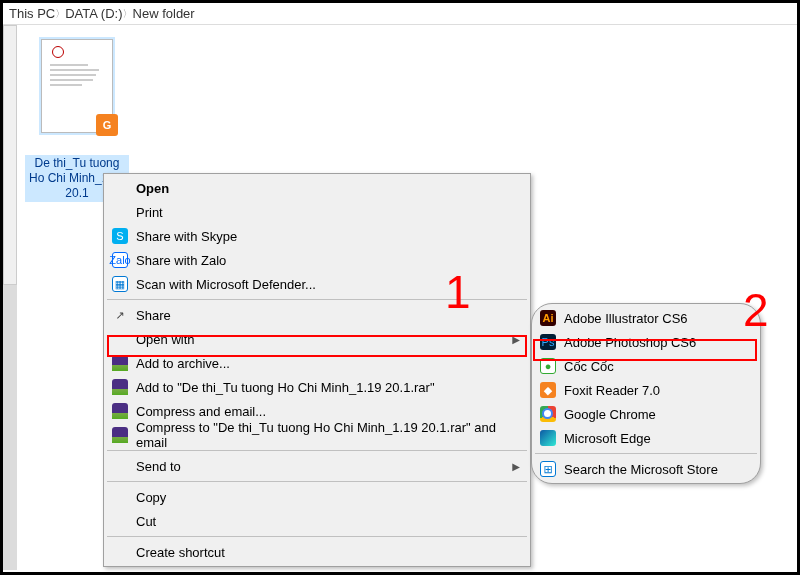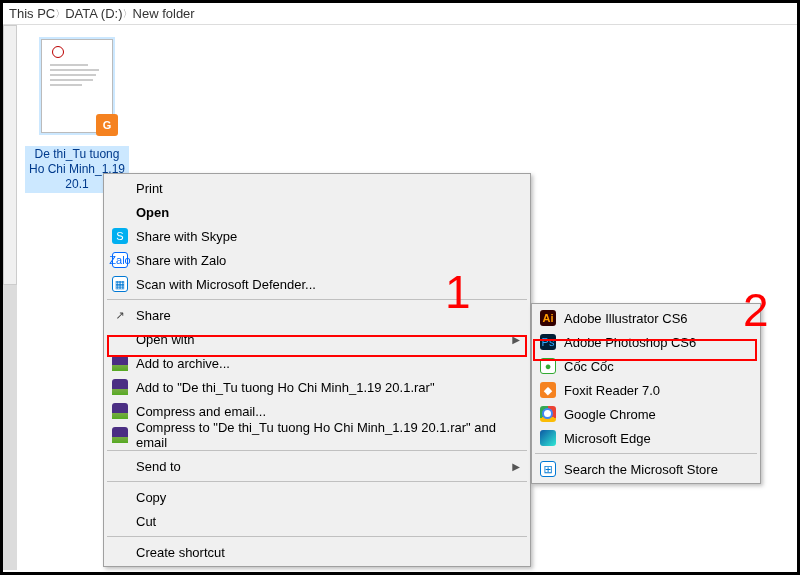--- a/index.html
+++ b/index.html
@@ -13,39 +13,39 @@
 .file-thumb { width: 72px; height: 94px; background: #fff; border: 1px solid #bbb; position: relative; margin: 0 auto; }
 .file-thumb .doc-lines { position: absolute; top: 24px; left: 8px; right: 8px; }
 .file-thumb .doc-lines div { height: 2px; background: #ccc; margin-bottom: 3px; }
 .file-thumb .doc-lines div:nth-child(1){width:70%}
 .file-thumb .doc-lines div:nth-child(2){width:90%}
 .file-thumb .doc-lines div:nth-child(3){width:85%}
 .file-thumb .doc-lines div:nth-child(4){width:80%}
 .file-thumb .doc-lines div:nth-child(5){width:60%}
 .file-thumb .seal { position:absolute; top:6px; left:10px; width:12px; height:12px; border:1px solid #b00; border-radius:50%; }
 .file-thumb .badge { position: absolute; bottom: -4px; right: -6px; width: 22px; height: 22px; background: #f58220; border-radius: 3px; display:flex; align-items:center; justify-content:center; color:#fff; font-size:11px; font-weight:bold; }
-.file-label { font-size: 12px; color: #003a8c; background: #cce8ff; padding: 1px 2px; line-height: 1.25; margin-top: 7px; }
+.file-label { font-size: 12px; color: #003a8c; background: #cce8ff; padding: 1px 2px; line-height: 1.25; margin-top: 16px; }
 
 .ctx-menu { position: absolute; background: #f0f0f0; border: 1px solid #a0a0a0; box-shadow: 2px 2px 4px rgba(0,0,0,.25); font-size: 13px; padding: 2px; }
 .ctx-menu.main { top: 148px; left: 100px; width: 428px; }
 .ctx-menu .item { display: flex; align-items: center; height: 24px; padding: 0 20px 0 30px; position: relative; cursor: default; }
 .ctx-menu .item.bold { font-weight: 600; }
 .ctx-menu .item .arrow { position: absolute; right: 8px; font-size: 10px; color: #555; }
 .ctx-menu .sep { height: 1px; background: #c0c0c0; margin: 3px 1px; }
 .ctx-menu .icon { position: absolute; left: 6px; width: 16px; height: 16px; display:flex; align-items:center; justify-content:center; font-size:11px; border-radius:3px; }
 
 .highlight1 { position: absolute; border: 2px solid #ff0000; pointer-events:none; }
 .highlight1.h-openwith { top: 310px; left: 104px; width: 420px; height: 22px; }
 .highlight1.h-photoshop { top: 314px; left: 530px; width: 224px; height: 22px; }
 
 .anno { position: absolute; color: #ff0000; font-size: 46px; font-weight: 400; font-family: Arial, sans-serif; }
 .anno.a1 { top: 240px; left: 442px; }
 .anno.a2 { top: 258px; left: 740px; }
 
-.ctx-menu.sub { top: 278px; left: 528px; width: 230px; }
+.ctx-menu.sub { top: 278px; left: 528px; width: 230px; border-radius: 21px; }
 
 
 .ic-skype { background:#00aff0; color:#fff; border-radius:50%; }
 .ic-zalo { background:#fff; border:1px solid #0068ff; color:#0068ff; border-radius:50%; font-size:8px;}
 .ic-defender { background:#fff; border:1px solid #0078d4; color:#0078d4; }
 .ic-share { color:#444; background:transparent; }
 .ic-rar { background:#4b2e83; }
 .ic-rar::after{content:"";position:absolute;width:16px;height:6px;background:linear-gradient(#7a4,#5a2);bottom:0;left:0;}
 .ic-ai { background:#330000; color:#ff9a00; font-size:9px; font-weight:bold;}
 .ic-ps { background:#001e36; color:#31a8ff; font-size:9px; font-weight:normal;}
@@ -91,27 +91,27 @@
       </div>
     </div>
     <div class="file-label">
       <div>De thi_Tu tuong</div>
       <div>Ho Chi Minh_1.19</div>
       <div>20.1</div>
     </div>
   </div>
 
   <div class="ctx-menu main">
-    <div class="item">
-        <span>Print</span>
-      </div>
     <div class="item bold">
         <span>Open</span>
       </div>
     <div class="item">
+        <span>Print</span>
+      </div>
+    <div class="item">
       <span class="icon ic-skype">S</span>
       <span>Share with Skype</span>
     </div>
     <div class="item">
       <span class="icon ic-zalo">Zalo</span>
       <span>Share with Zalo</span>
     </div>
     <div class="item">
       <span class="icon ic-defender">▦</span>
       <span>Scan with Microsoft Defender...</span>

